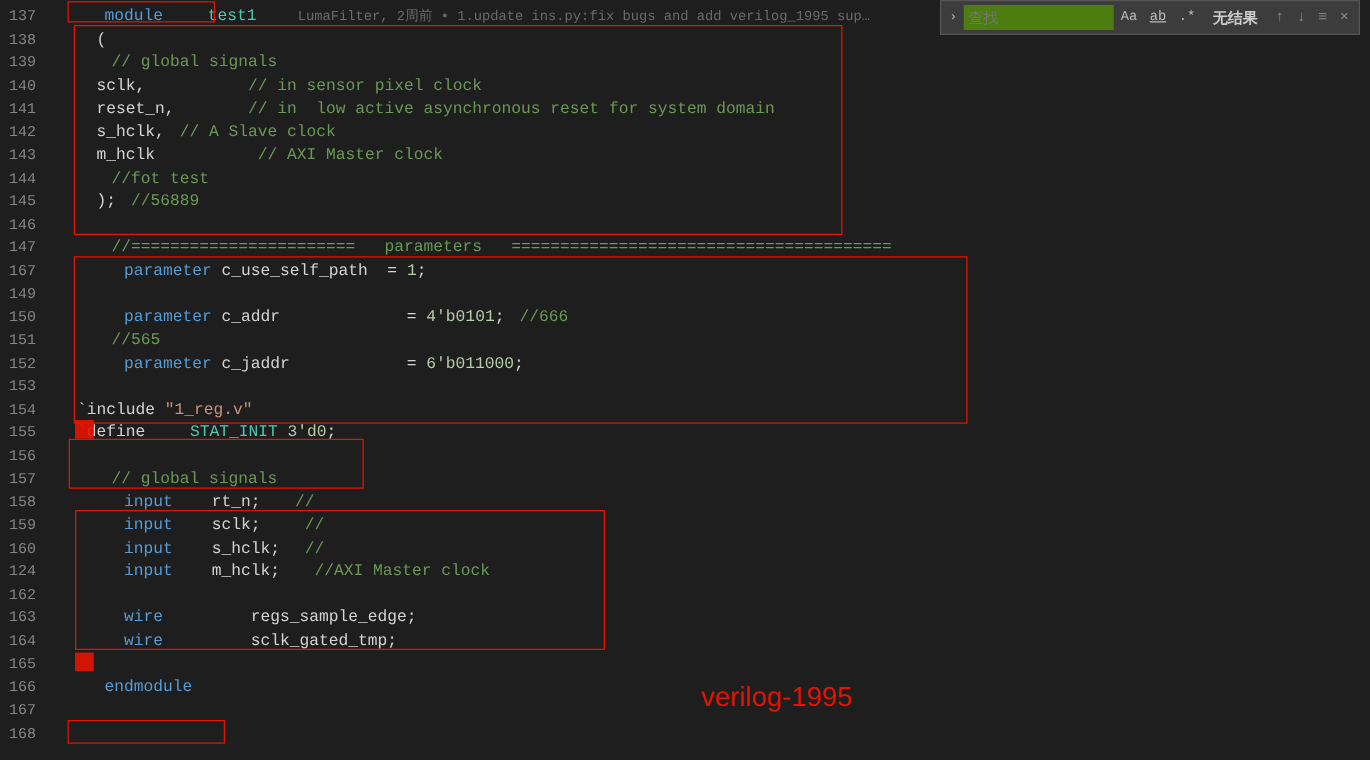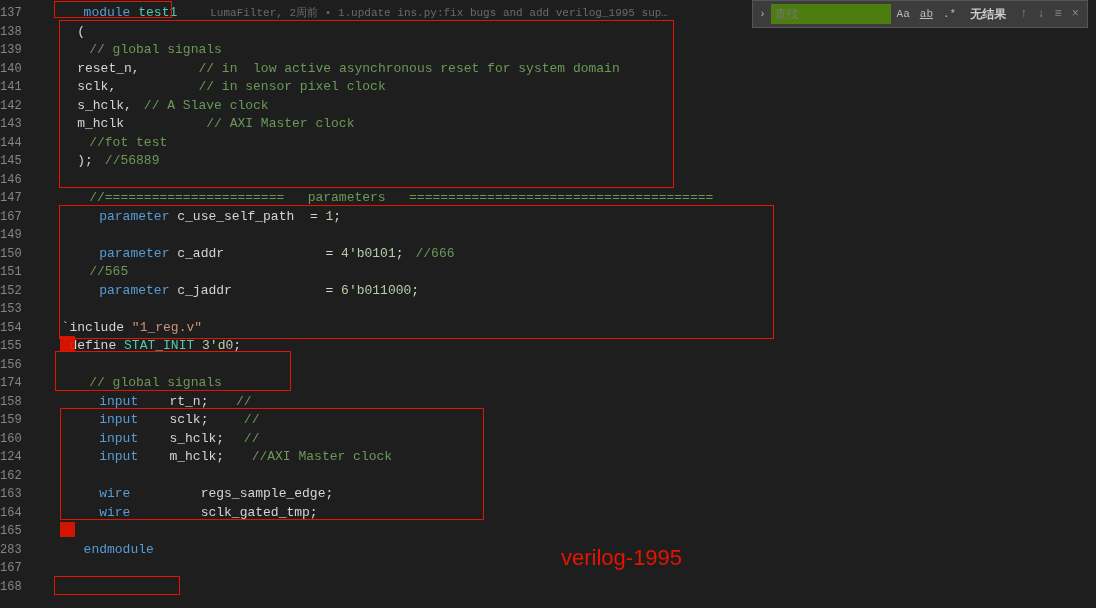--- a/index.html
+++ b/index.html
@@ -69,36 +69,36 @@
     cursor: pointer;
   }
   .code-area {
     display: flex;
     height: 100%;
   }
   .gutter {
     width: 46px;
     background: #1e1e1e;
     color: #858585;
-    text-align: left;
+    text-align: center;
     padding-right: 10px;
     font-size: 12px;
     padding-top: 4px;
     user-select: none;
   }
   .gutter div { height: 18.5px; line-height: 18.5px; }
   .code {
     flex: 1;
     padding-top: 4px;
     position: relative;
     font-size: 13px;
   }
   .line { height: 18.5px; line-height: 18.5px; white-space: pre; position: relative; }
   .tok-kw { color: #569cd6; margin-left: 22px; }
-  .tok-ident { color: #4ec9b0; }
+  .tok-ident { color: #4ec9b0; margin-left: 28px; }
   .tok-comment { color: #6a9955; margin-left: 12px; }
   .tok-string { color: #ce9178; }
   .tok-num { color: #b5cea8; }
   .tok-plain { color: #d4d4d4; }
   .lens { color: #6a6a6a; font-size: 11px; }
   .redbox {
     position: absolute;
     border: 1.5px solid #e51400;
     pointer-events: none;
     z-index: 5;
@@ -150,51 +150,51 @@
         <div>147</div>
         <div>167</div>
       <div>149</div>
         <div>150</div>
         <div>151</div>
         <div>152</div>
         <div>153</div>
         <div>154</div>
       <div>155</div>
         <div>156</div>
-        <div>174</div>
+        <div>157</div>
         <div>158</div>
         <div>159</div>
         <div>160</div>
       <div>124</div>
         <div>162</div>
         <div>163</div>
         <div>164</div>
         <div>165</div>
-        <div>283</div>
+        <div>166</div>
       <div>167</div>
         <div>168</div>
     </div>
     <div class="code">
 
       <div class="redbox" style="left:8px; top:1px; width:118px; height:17px;"></div>
       <div class="redbox" style="left:13px; top:20px; width:615px; height:168px;"></div>
       <div class="redbox" style="left:13px; top:205px; width:715px; height:134px;"></div>
       <div class="redbox" style="left:9px; top:351px; width:236px; height:40px;"></div>
       <div class="redbox" style="left:14px; top:408px; width:424px; height:112px;"></div>
       <div class="redbox" style="left:8px; top:576px; width:126px; height:19px;"></div>
       <div class="sq-red" style="left:14px; top:336px; width:15px; height:15px;"></div>
       <div class="sq-red" style="left:14px; top:522px; width:15px; height:15px;"></div>
 
       <div class="annotation" style="left:515px; top:545px;">verilog-1995</div>
 
       <div class="line"><span>  </span><span class="tok-kw">module</span><span> </span><span class="tok-ident">test1</span><span class="lens">     </span><span class="lens">LumaFilter, 2周前 • 1.update ins.py:fix bugs and add verilog_1995 sup…</span></div>
       <div class="line"><span>    </span><span class="tok-plain">(</span></div>
       <div class="line"><span>    </span><span class="tok-comment">// global signals</span></div>
+      <div class="line"><span>    </span><span class="tok-plain">sclk,</span><span class="tok-plain">         </span><span class="tok-comment">// in sensor pixel clock</span></div>
       <div class="line"><span>    </span><span class="tok-plain">reset_n,</span><span class="tok-plain">      </span><span class="tok-comment">// in  low active asynchronous reset for system domain</span></div>
-      <div class="line"><span>    </span><span class="tok-plain">sclk,</span><span class="tok-plain">         </span><span class="tok-comment">// in sensor pixel clock</span></div>
       <div class="line"><span>    </span><span class="tok-plain">s_hclk,</span><span class="tok-comment">// A Slave clock</span></div>
       <div class="line"><span>    </span><span class="tok-plain">m_hclk</span><span class="tok-plain">         </span><span class="tok-comment">// AXI Master clock</span></div>
       <div class="line"><span>    </span><span class="tok-comment">//fot test</span></div>
       <div class="line"><span>    </span><span class="tok-plain">);</span><span class="tok-comment">//56889</span></div>
       <div class="line"></div>
       <div class="line"><span>    </span><span class="tok-comment">//=======================   parameters   =======================================</span></div>
       <div class="line"><span>    </span><span class="tok-kw">parameter</span><span> </span><span class="tok-plain">c_use_self_path</span><span class="tok-plain">  = </span><span class="tok-num">1</span><span class="tok-plain">;</span></div>
       <div class="line"></div>
       <div class="line"><span>    </span><span class="tok-kw">parameter</span><span> </span><span class="tok-plain">c_addr</span><span class="tok-plain">             = </span><span class="tok-num">4'b0101</span><span class="tok-plain">;</span><span class="tok-comment">//666</span></div>
       <div class="line"><span>    </span><span class="tok-comment">//565</span></div>

